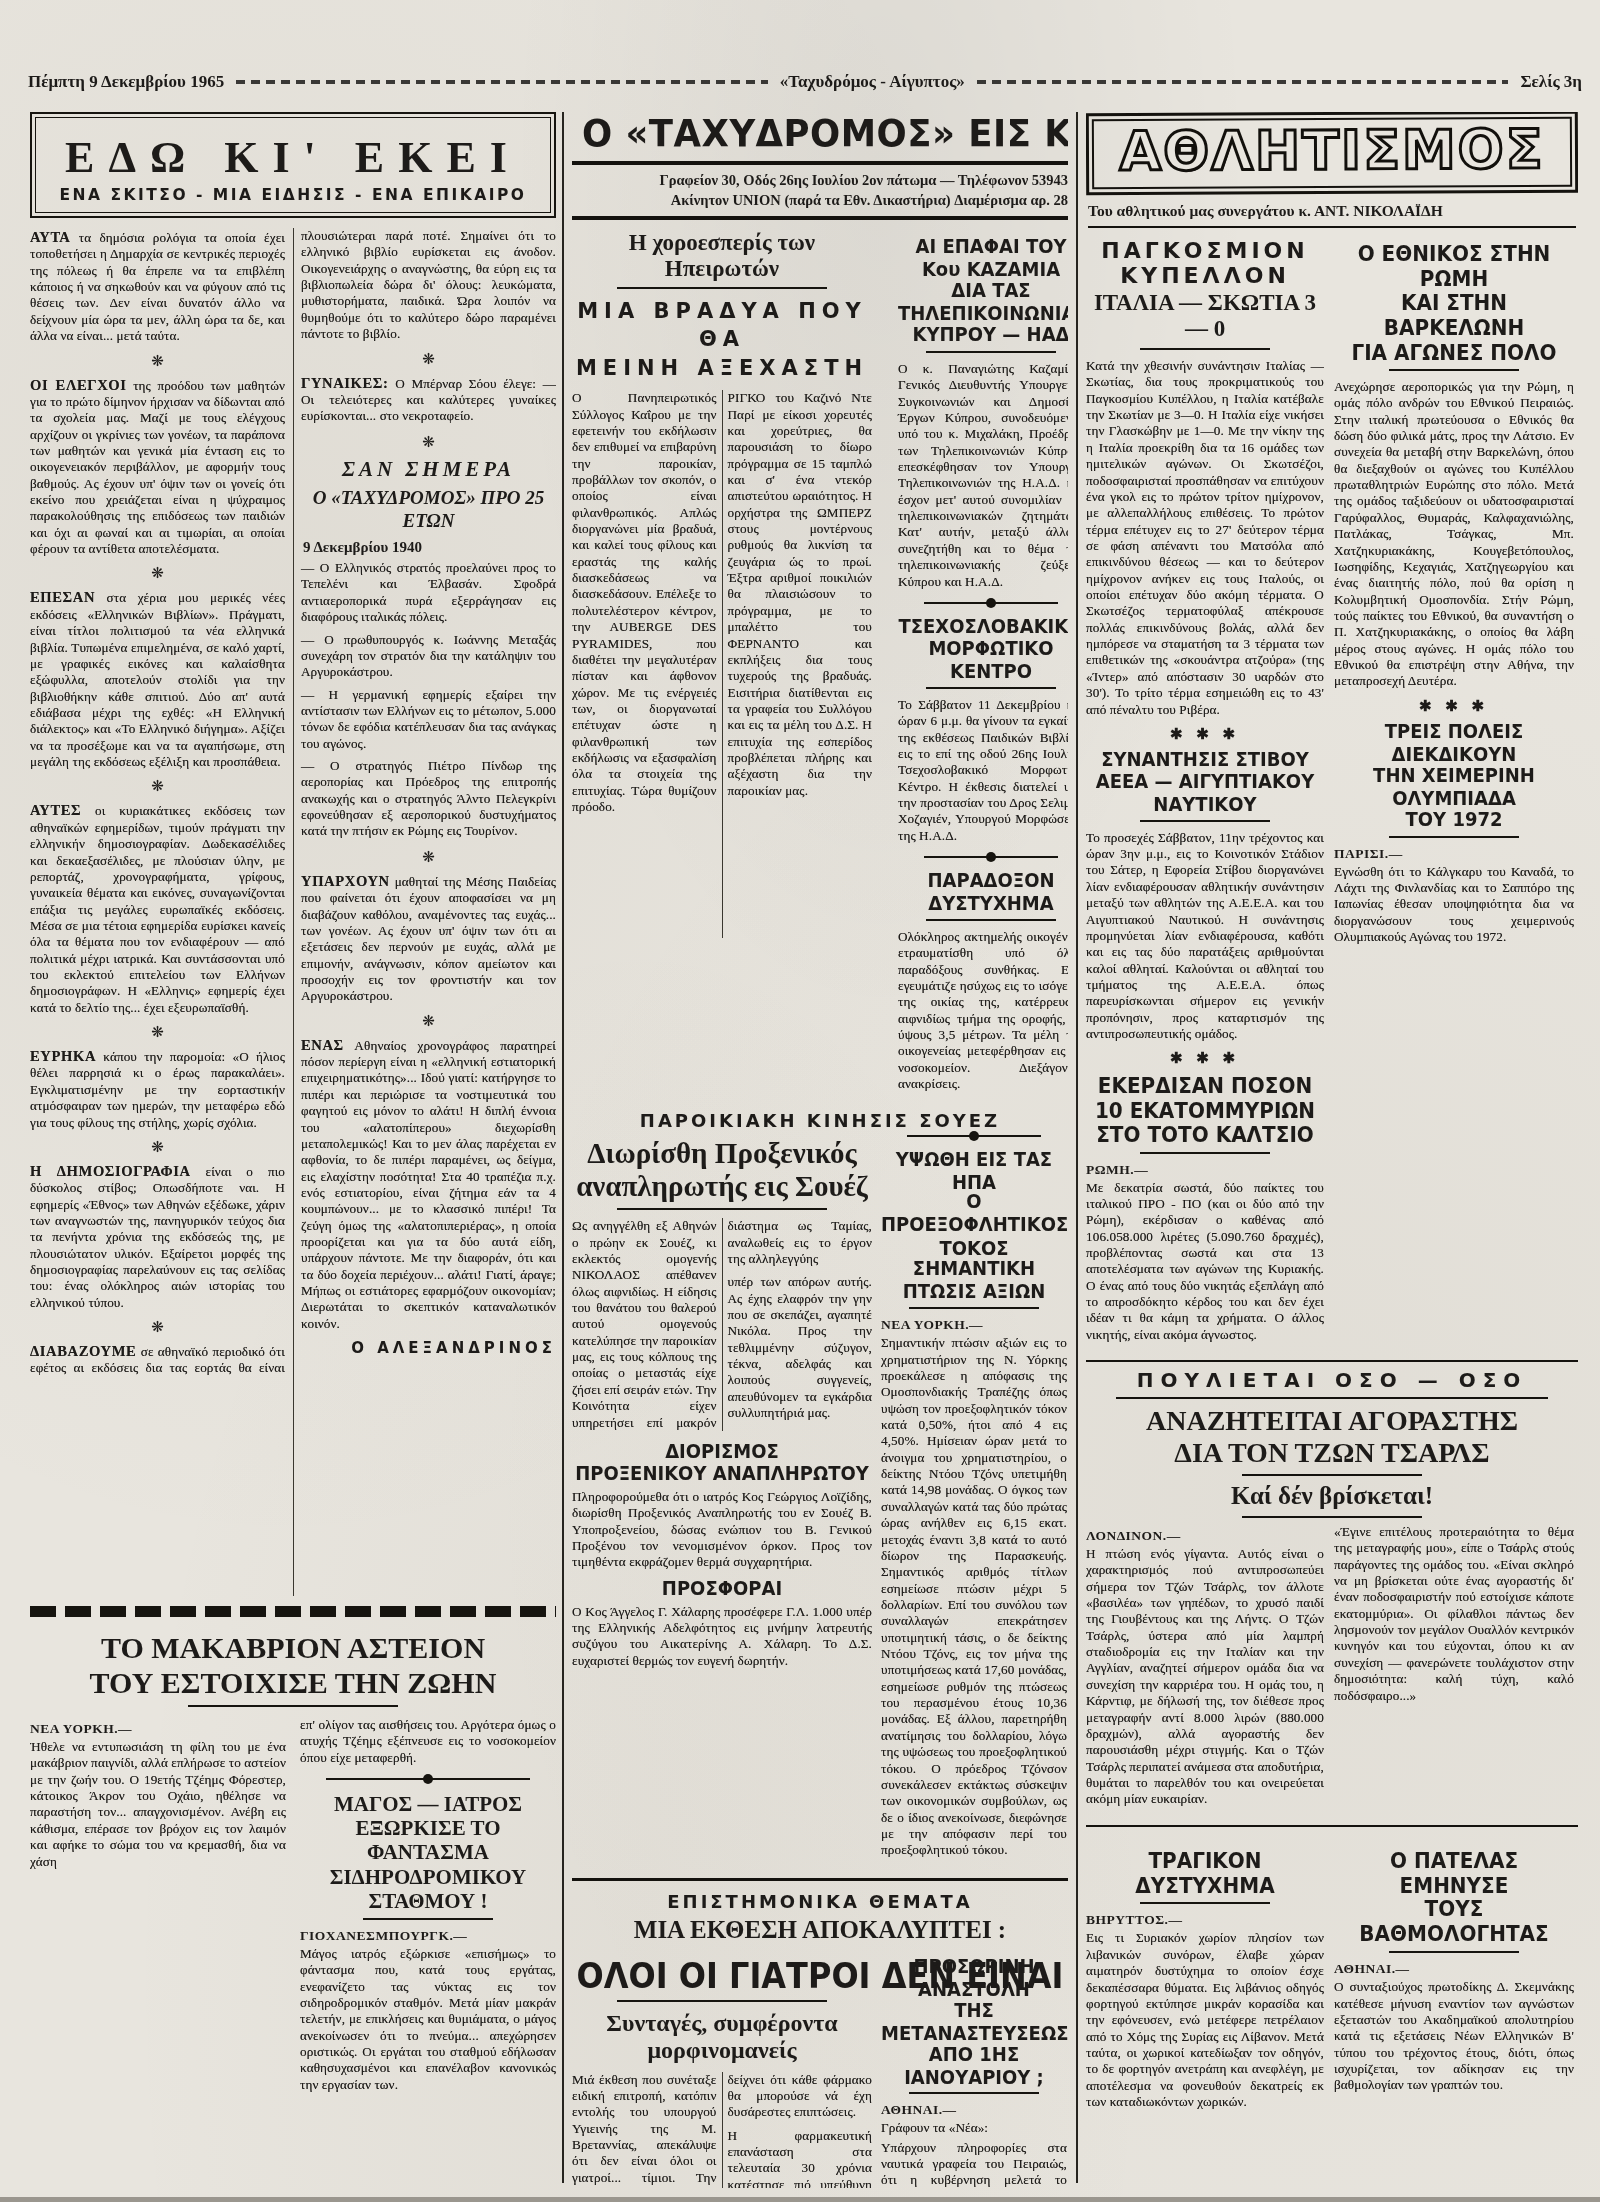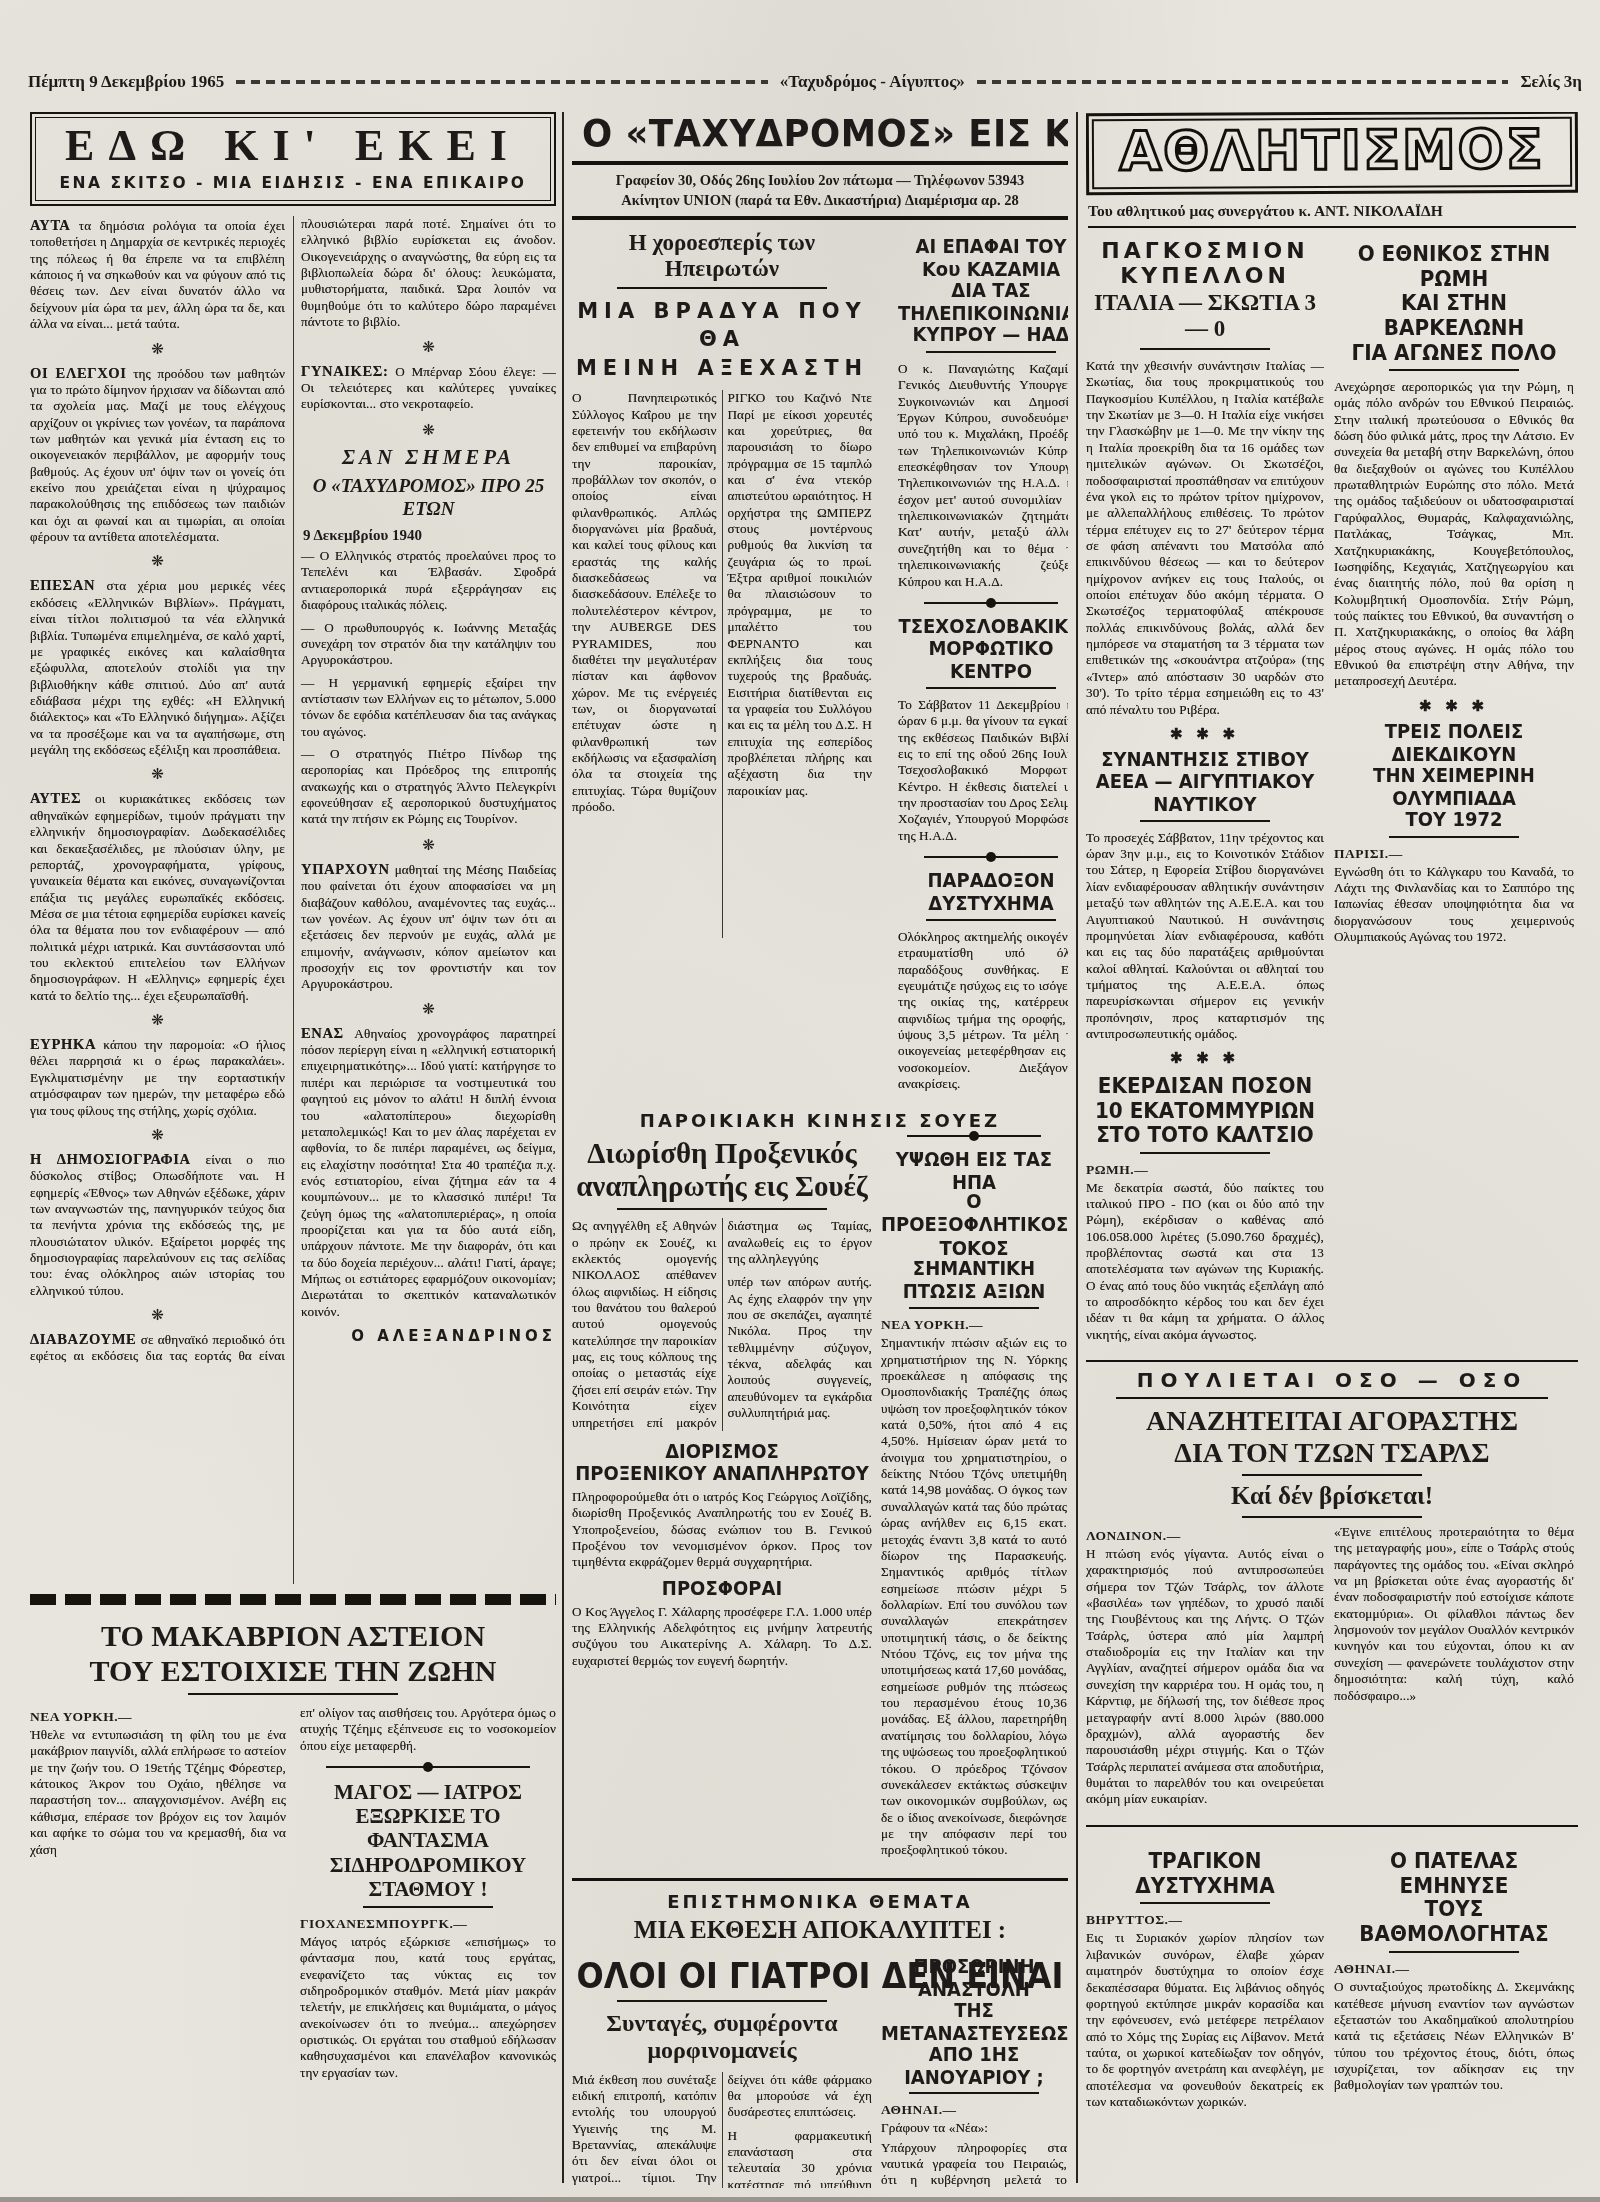--- a/index.html
+++ b/index.html
@@ -36,37 +36,37 @@
   .underl.wide{width:210px;}
   .dotrule{position:relative;border-top:2px solid #16140f;margin:12px 26px;}
   .dotrule::after{content:"";position:absolute;left:50%;top:-6px;width:10px;height:10px;background:#16140f;border-radius:50%;transform:translateX(-50%);}
   .stars{text-align:center;font-size:15px;font-weight:bold;margin:6px 0;}
   .stars::before{content:"✱ ✱ ✱";letter-spacing:5px;}
   .orn{text-align:center;font-size:15px;margin:7px 0 6px 0;}
   .orn::before{content:"❋";}
   .first-list .item:first-child .orn{display:none;}
   
   .edoki-outer{border:2px solid #16140f;padding:3px;}
-  .edoki-inner{border:1px solid #16140f;padding:6px 4px 8px 4px;text-align:center;}
+  .edoki-inner{border:1px solid #16140f;padding:18px 4px 8px 4px;text-align:center;}
   .edoki-title{font-family:"Liberation Serif",serif;font-weight:bold;font-size:44px;letter-spacing:14px;line-height:1;transform:scaleY(1.02);}
   .edoki-sub{font-family:"DejaVu Sans",sans-serif;font-weight:bold;font-size:15.5px;letter-spacing:2.5px;margin-top:6px;}
   .left-cols{margin-top:10px;height:1368px;overflow:hidden;column-count:2;column-gap:16px;column-rule:1px solid #3a372f;}
   .san-simera{text-align:center;margin:8px 0;break-inside:avoid;}
   .ss-t1{font-family:"Liberation Serif",serif;font-weight:bold;font-style:italic;font-size:21px;letter-spacing:4px;margin:4px 0;}
   .ss-t2{font-family:"Liberation Serif",serif;font-weight:bold;font-style:italic;font-size:19px;line-height:1.25;margin:4px 0 6px 0;}
   .ss-date{font-weight:bold;font-size:15px;text-align:left;margin:2px 0 4px 2px;}
   .pro25e{margin-bottom:6px;}
   .colsign{font-family:"DejaVu Sans",sans-serif;font-weight:bold;font-size:15px;letter-spacing:4px;text-align:right;margin-top:6px;}
   .thickdash{height:11px;margin:10px 0 14px 0;background:repeating-linear-gradient(90deg,#16140f 0 26px,transparent 26px 35px);}
   .bigserif{font-size:30px;}
   .bottomleft-grid{display:grid;grid-template-columns:1fr 1fr;gap:14px;margin-top:10px;}
   
   .masthead-title{font-family:"DejaVu Sans",sans-serif;font-weight:800;font-size:37px;text-align:center;letter-spacing:.5px;transform:scaleX(.96);white-space:nowrap;}
   .bar{border-top:4px solid #14120e;margin:6px 0;}
-  .mast-addr{text-align:center;font-weight:bold;font-size:14.5px;line-height:1.35;}
+  .mast-addr{text-align:right;font-weight:bold;font-size:14.5px;line-height:1.35;}
   .row1{display:grid;grid-template-columns:300px 186px;gap:26px;margin-top:10px;}
   .kicker-serif{font-family:"Liberation Serif",serif;font-weight:bold;font-size:23px;text-align:center;}
   .spacedcaps{font-family:"DejaVu Sans",sans-serif;font-weight:700;text-align:center;letter-spacing:6px;font-size:21px;line-height:1.35;}
   .twocol{column-count:2;column-gap:11px;column-rule:1px solid #3a372f;}
   .dance-body{height:548px;overflow:hidden;margin-top:8px;}
   .sec-head{font-family:"DejaVu Sans",sans-serif;font-weight:700;letter-spacing:3px;font-size:18px;text-align:center;margin:10px 0 2px 0;}
   .row2{display:grid;grid-template-columns:300px 186px;gap:9px;}
   .suez-head{font-size:29px;margin:4px 0;}
   .sci{border-top:3px solid #14120e;margin-top:12px;padding-top:8px;}
   .sci-kicker{font-family:"Liberation Serif",serif;font-weight:bold;font-size:25px;text-align:center;margin:4px 0;}

